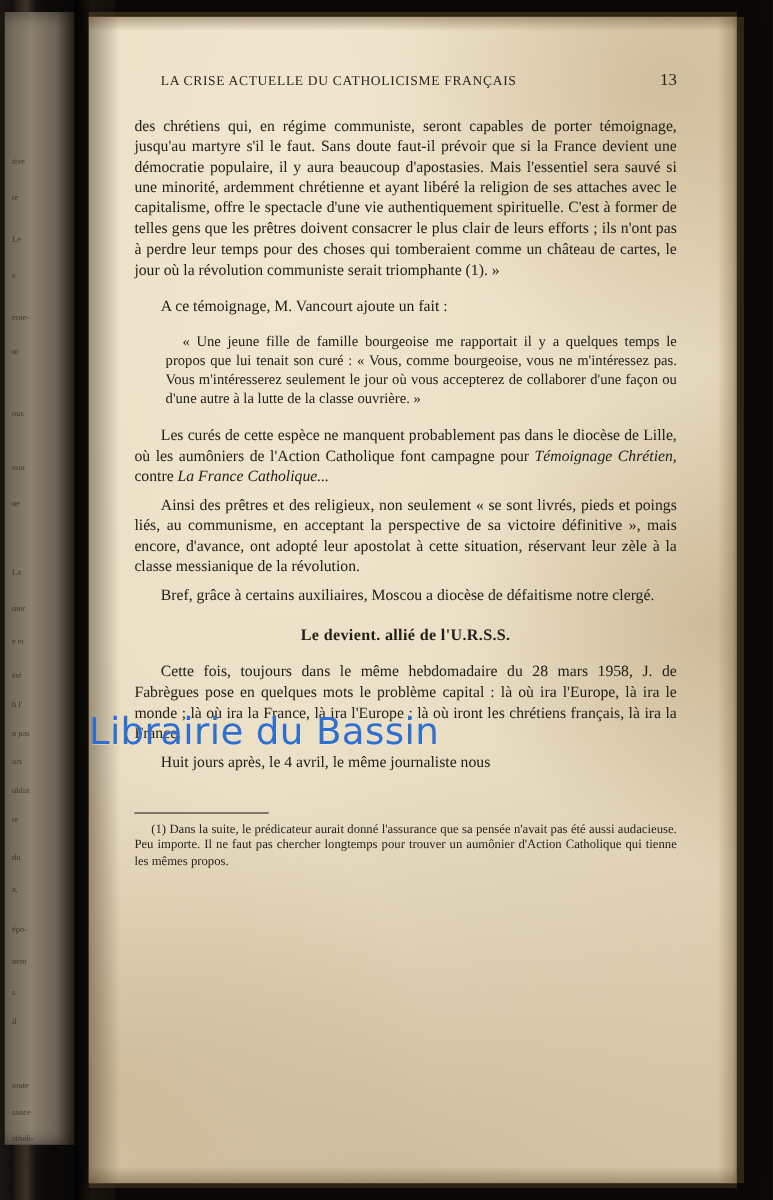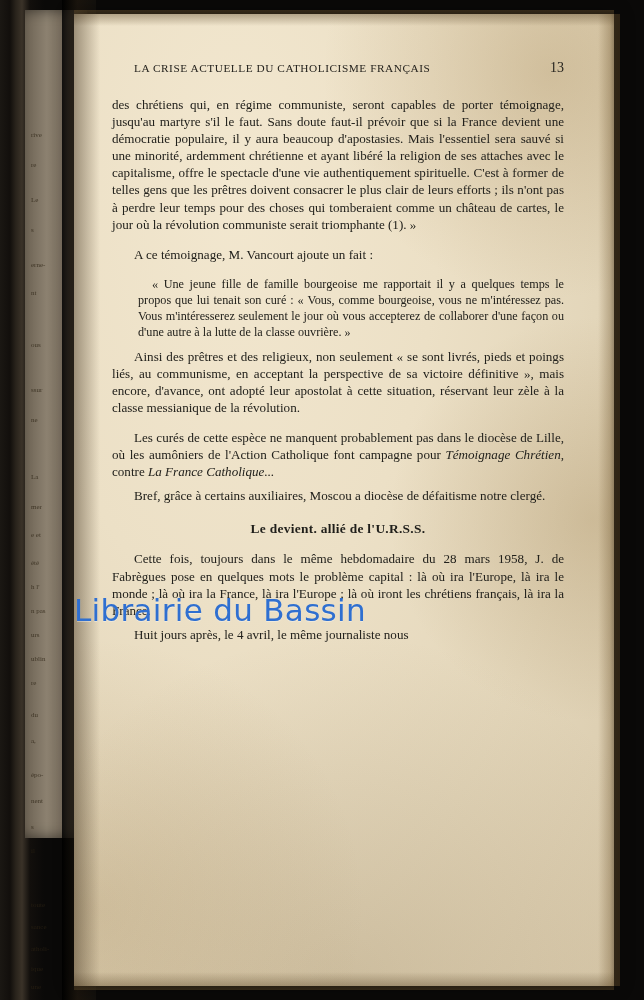--- a/index.html
+++ b/index.html
@@ -26,22 +26,22 @@
         #120f0c 10px,
         #2a241c 16px,
         #3a3228 22px,
         #120f0c 30px,
         #0a0908 44px);
   }
 
   
   .left-page {
     position: absolute;
-    left: 25px; top: 10px;
-    width: 62px; height: 828px;
+    left: 4px; top: 10px;
+    width: 62px; height: 944px;
     background: linear-gradient(90deg,#6d6354 0%, #8c8170 35%, #6f6455 70%, #2c261e 100%);
     box-shadow: inset -8px 0 14px rgba(0,0,0,.55);
   }
   .left-page .scrap {
     position: absolute;
     left: 6px;
     width: 44px;
     color: #2b2213;
     font-size: 7px;
     line-height: 10px;
@@ -251,34 +251,38 @@
       </div>
 
       <div class="rule-space"></div>
 
       <p class="body noindent">des chrétiens qui, en régime communiste, seront capables de porter témoignage, jusqu'au martyre s'il le faut. Sans doute faut-il prévoir que si la France devient une démocratie populaire, il y aura beaucoup d'apostasies. Mais l'essentiel sera sauvé si une minorité, ardemment chrétienne et ayant libéré la religion de ses attaches avec le capitalisme, offre le spectacle d'une vie authentiquement spirituelle. C'est à former de telles gens que les prêtres doivent consacrer le plus clair de leurs efforts ; ils n'ont pas à perdre leur temps pour des choses qui tomberaient comme un château de cartes, le jour où la révolution communiste serait triomphante (1). »</p>
 
       <p class="body gap">A ce témoignage, M. Vancourt ajoute un fait :</p>
 
       <blockquote class="quote">« Une jeune fille de famille bourgeoise me rapportait il y a quelques temps le propos que lui tenait son curé : « Vous, comme bourgeoise, vous ne m'intéressez pas. Vous m'intéresserez seulement le jour où vous accepterez de collaborer d'une façon ou d'une autre à la lutte de la classe ouvrière. »</blockquote>
 
-      <p class="body gap-sm">Ainsi des prêtres et des religieux, non seulement « se sont livrés, pieds et poings liés, au communisme, en acceptant la perspective de sa victoire définitive », mais encore, d'avance, ont adopté leur apostolat à cette situation, réservant leur zèle à la classe messianique de la révolution.</p>
-
       <p class="body gap">
         <span>Les curés de cette espèce ne manquent probablement pas dans le diocèse de Lille, où les aumôniers de l'Action Catholique font campagne pour </span><span class="ital">Témoignage Chrétien</span><span>, contre </span><span class="ital">La France Catholique...</span>
       </p>
 
+      <p class="body gap-sm">Ainsi des prêtres et des religieux, non seulement « se sont livrés, pieds et poings liés, au communisme, en acceptant la perspective de sa victoire définitive », mais encore, d'avance, ont adopté leur apostolat à cette situation, réservant leur zèle à la classe messianique de la révolution.</p>
+
       <p class="body gap-sm">Bref, grâce à certains auxiliaires, Moscou a diocèse de défaitisme notre clergé.</p>
 
       <h2 class="section">Le devient. allié de l'U.R.S.S.</h2>
 
       <p class="body gap">Cette fois, toujours dans le même hebdomadaire du 28 mars 1958, J. de Fabrègues pose en quelques mots le problème capital : là où ira l'Europe, là ira le monde ; là où ira la France, là ira l'Europe ; là où iront les chrétiens français, là ira la France.</p>
 
 
       <p class="body gap-sm">Huit jours après, le 4 avril, le même journaliste nous</p>
 
+      <div class="footnote-wrap">
+        <div class="footnote-rule"></div>
+        <p class="footnote">(1) Dans la suite, le prédicateur aurait donné l'assurance que sa pensée n'avait pas été aussi audacieuse. Peu importe. Il ne faut pas chercher longtemps pour trouver un aumônier d'Action Catholique qui tienne les mêmes propos.</p>
+      </div>
 
     </div>
 
     <div class="watermark" style="top:578px">Librairie du Bassin</div>
   </div>
 
 </div>
 
 </body></html>

